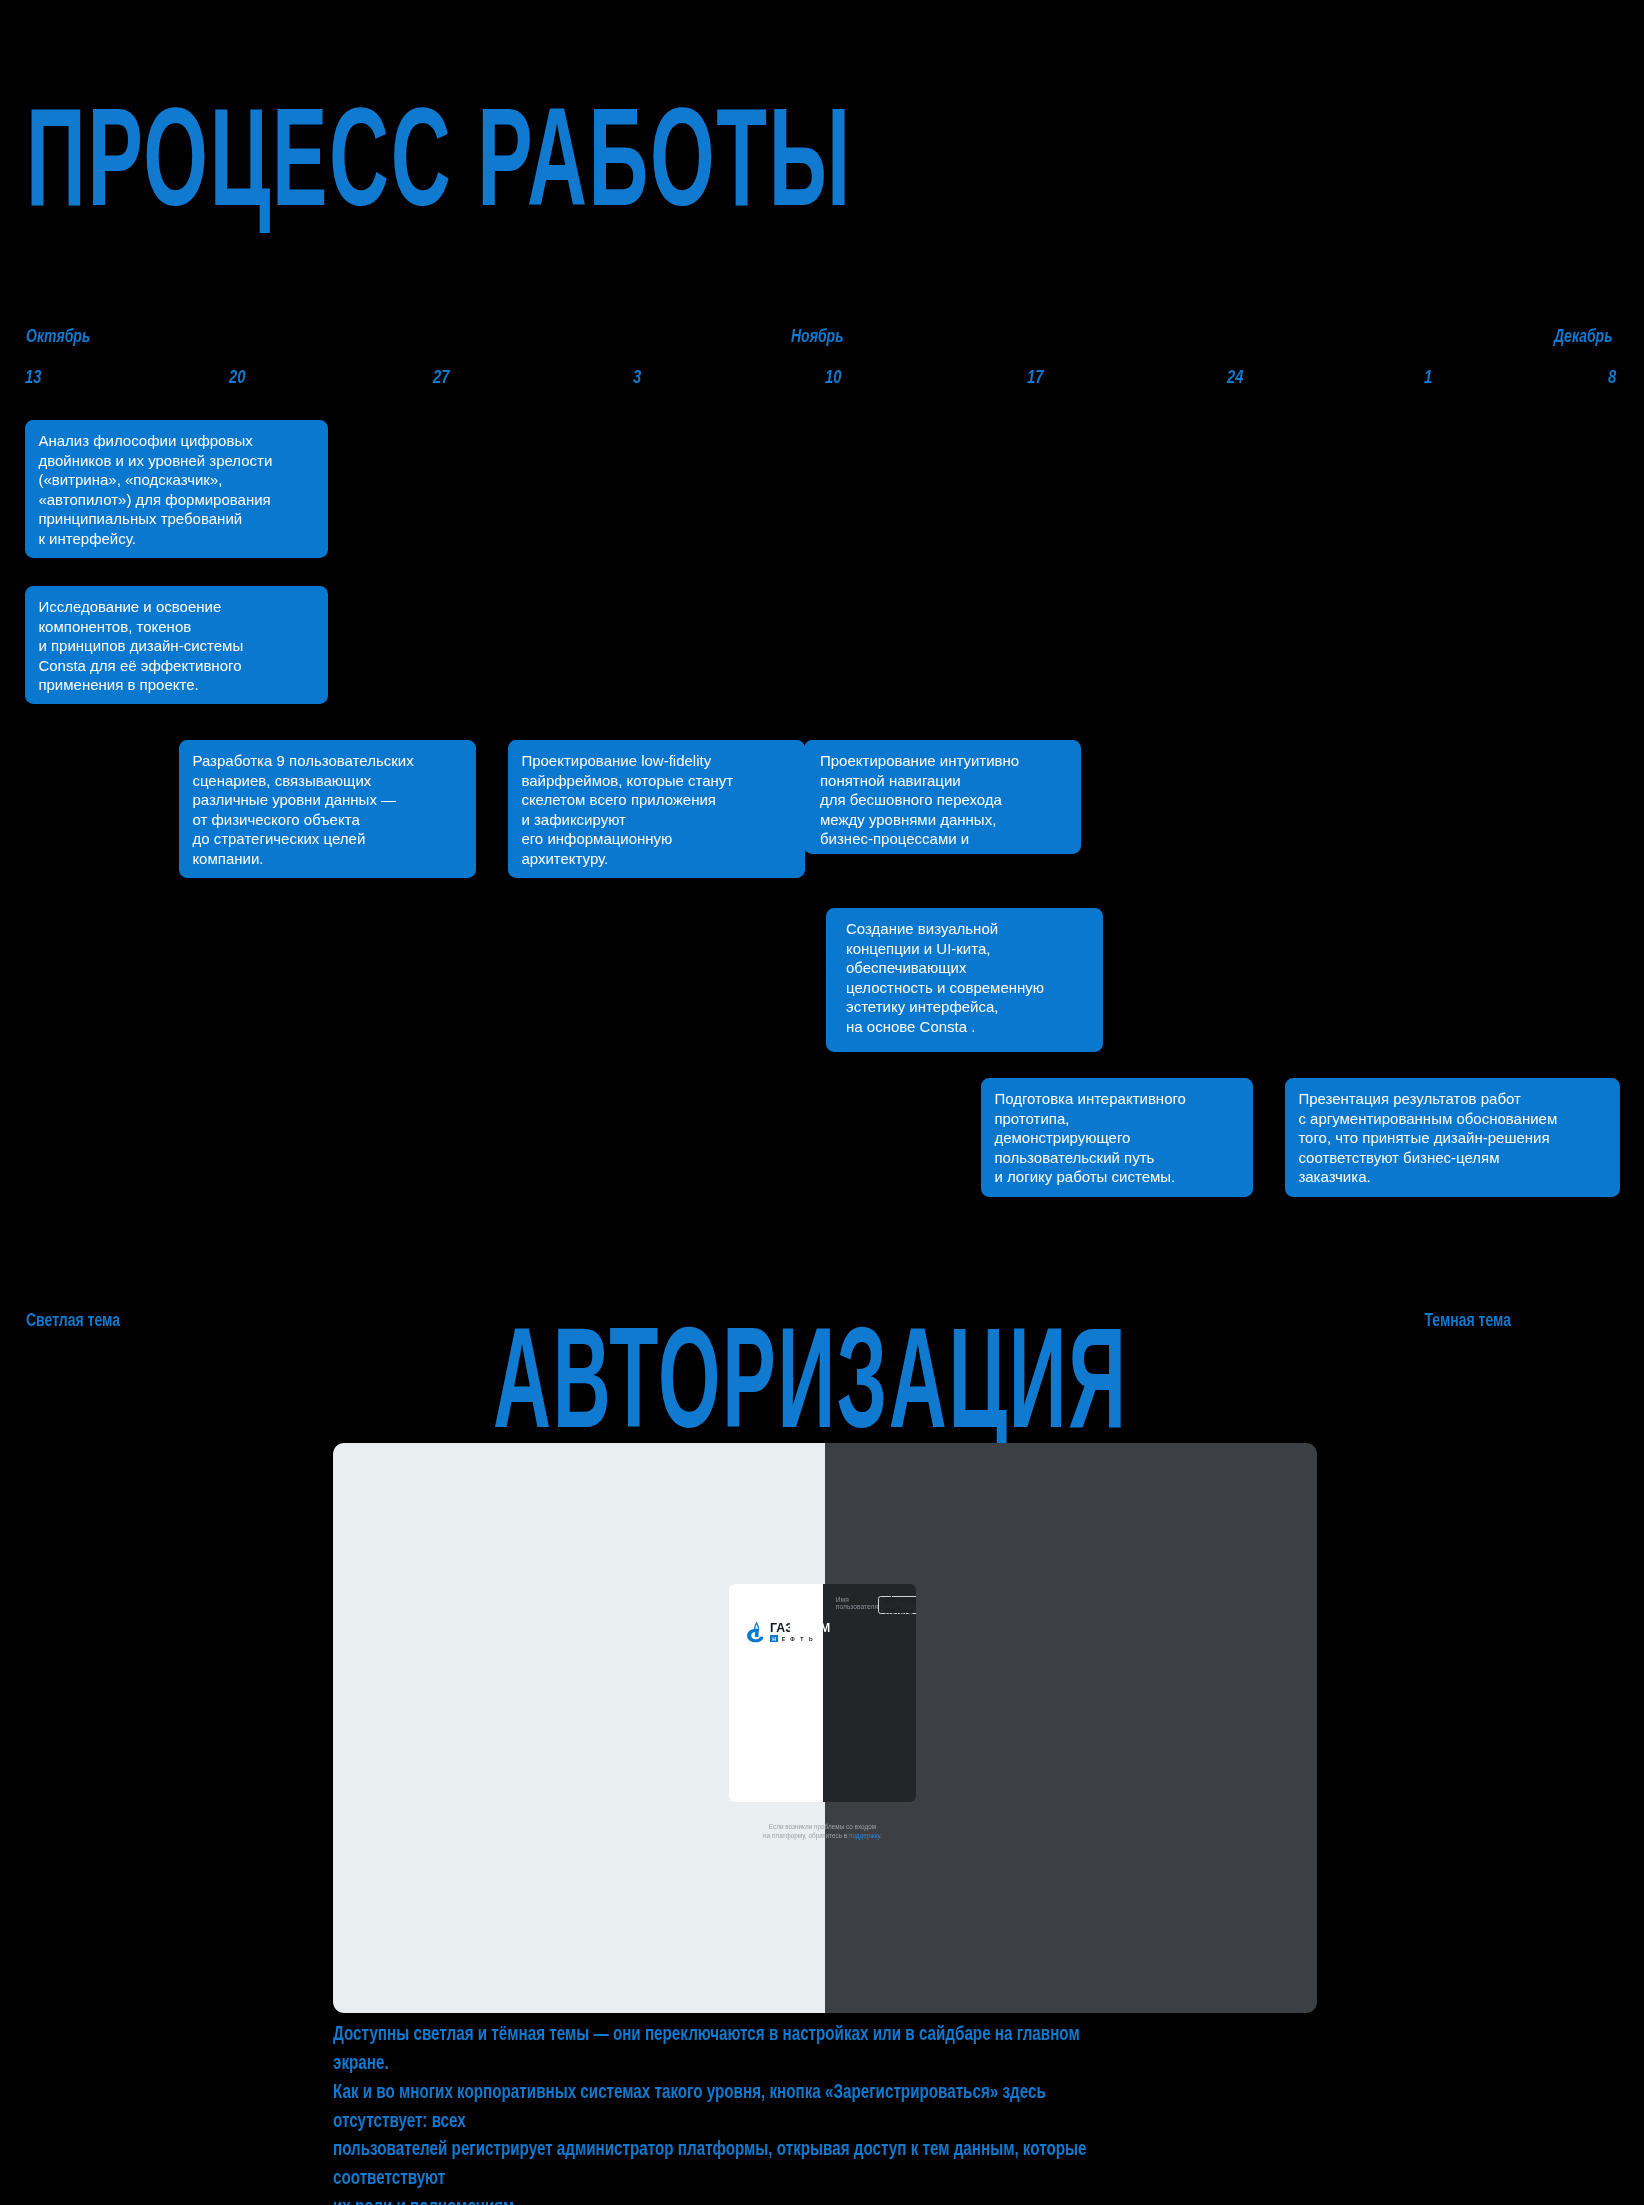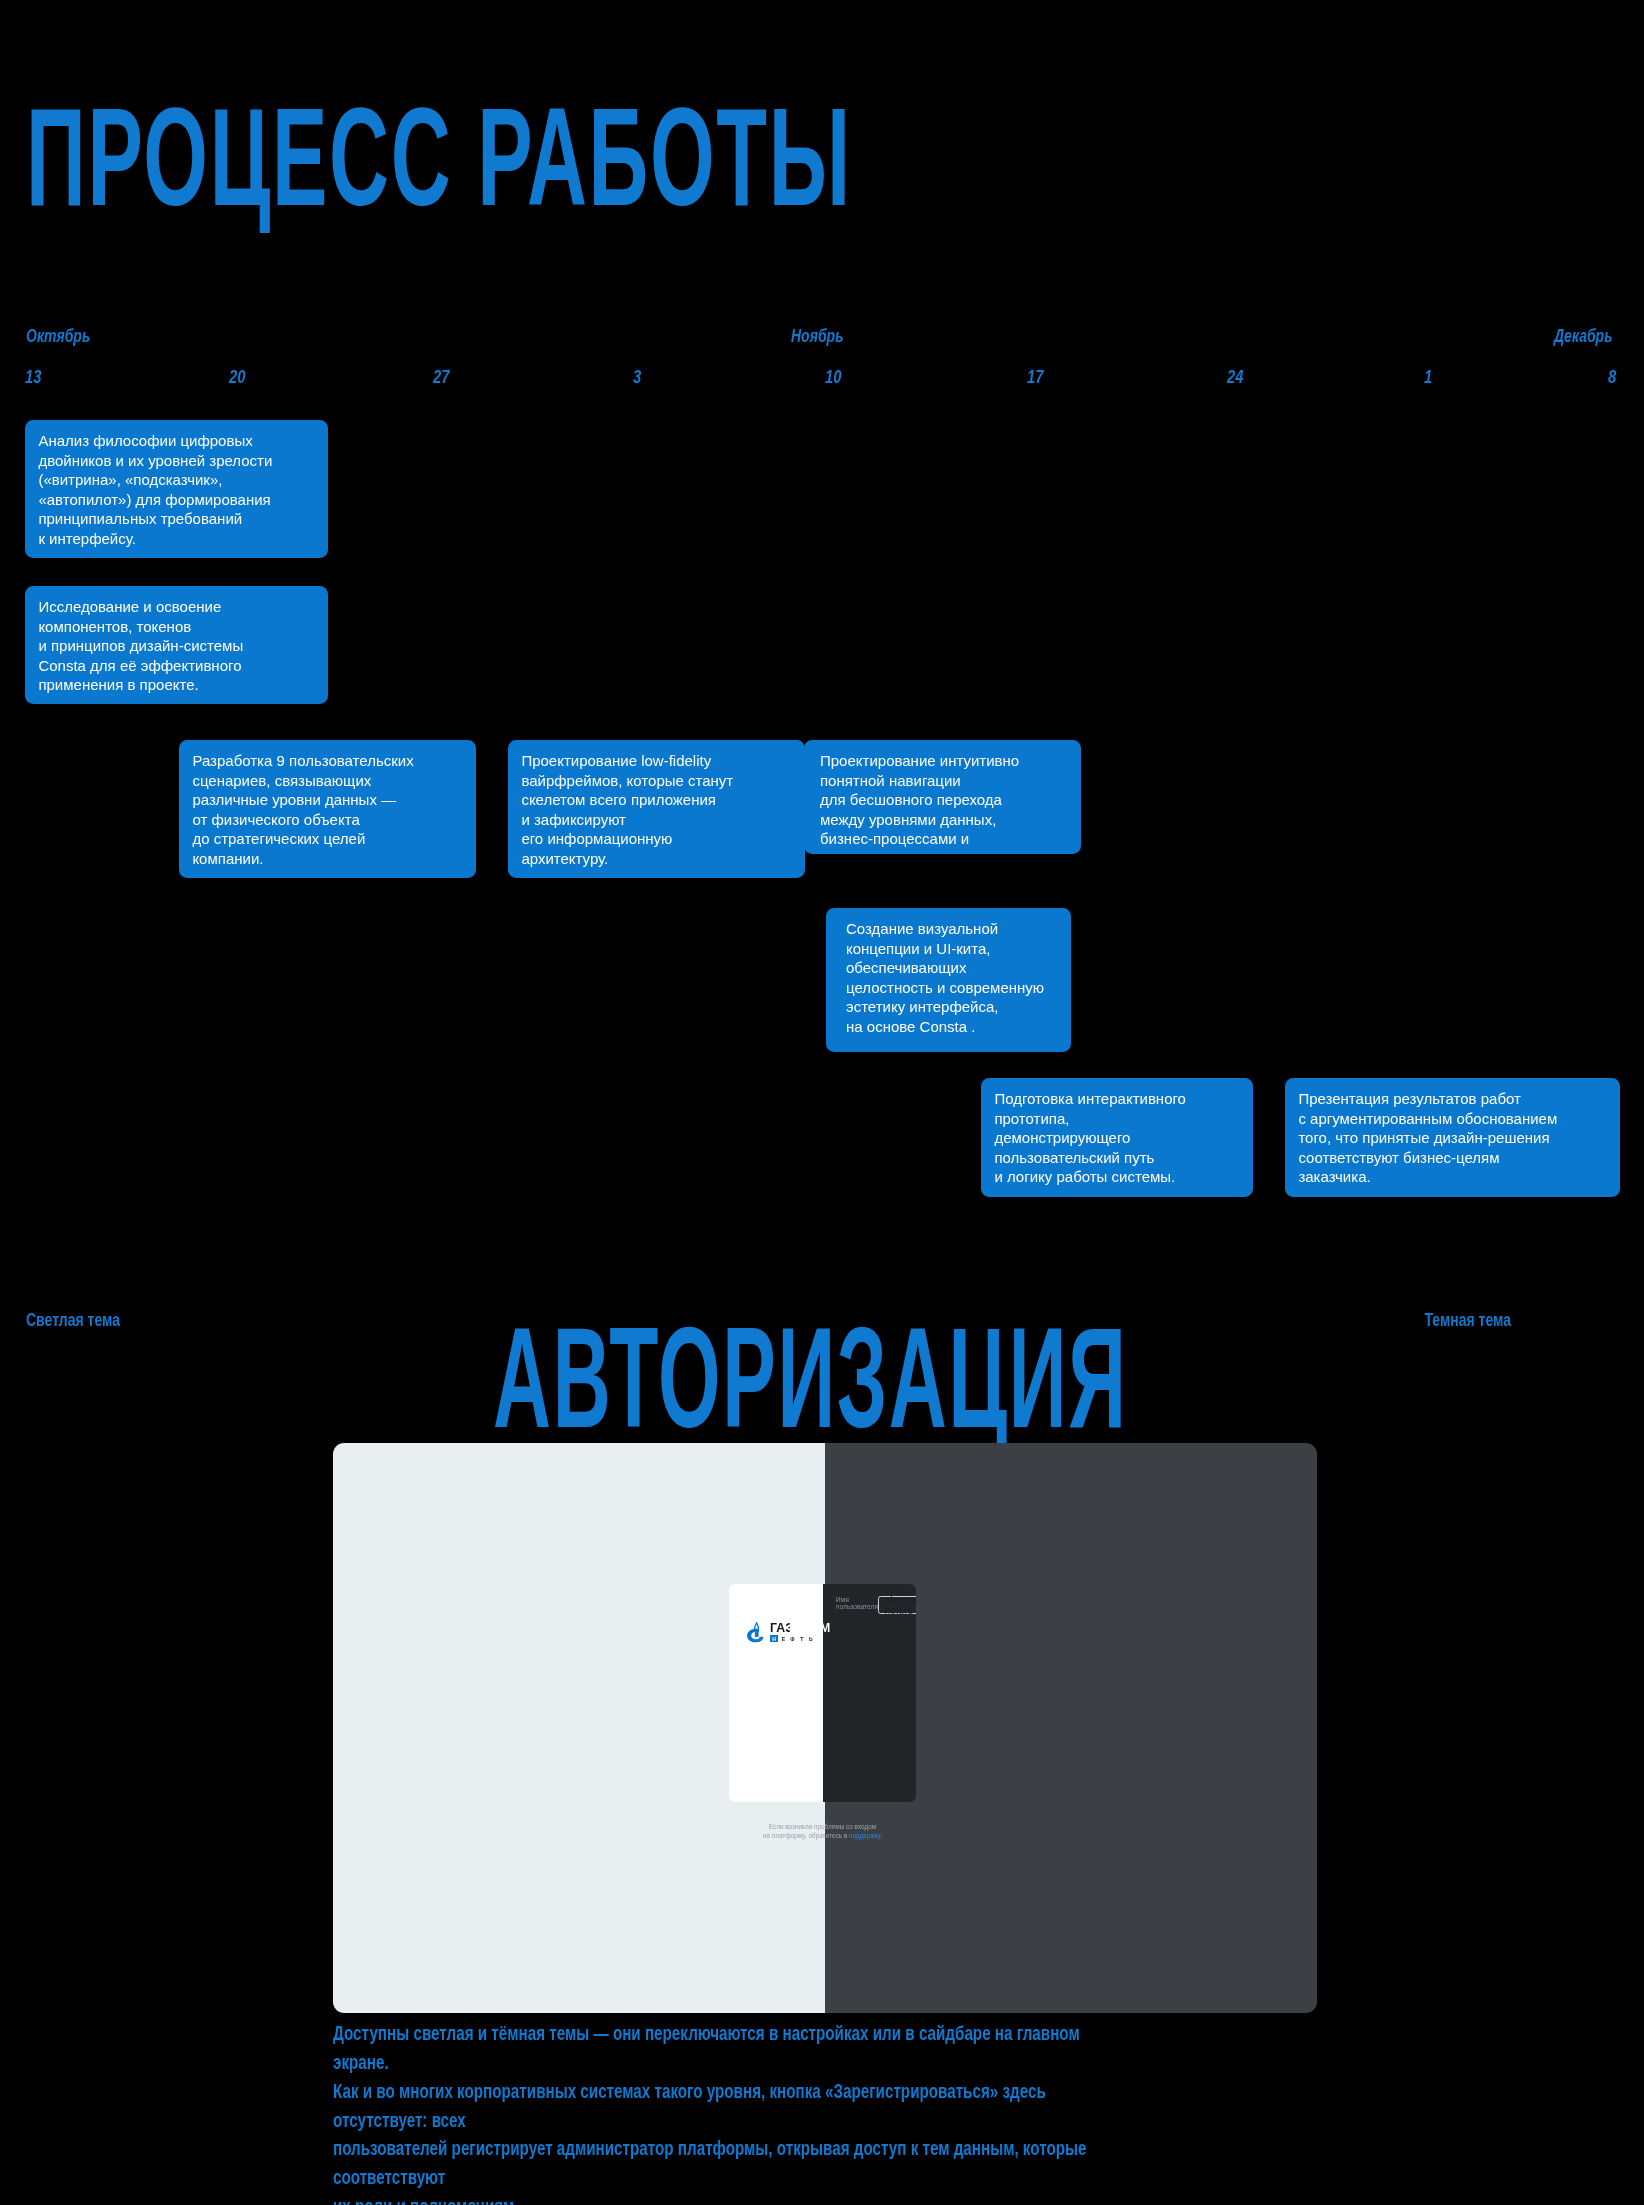--- a/index.html
+++ b/index.html
@@ -298,21 +298,21 @@
 скелетом всего приложения
 и зафиксируют
 его информационную
 архитектуру.</div>
     <div class="task-card" style="left: 804px; top: 740px; width: 277px; height: 114px; padding-left: 16px;">Проектирование интуитивно
 понятной навигации
 для бесшовного перехода
 между уровнями данных,
 бизнес-процессами и
 вкладками.</div>
-    <div class="task-card" style="left: 826px; top: 908px; width: 245px; height: 144px; padding-left: 20px;">Создание визуальной
+    <div class="task-card" style="left: 826px; top: 908px; width: 277px; height: 144px; padding-left: 20px;">Создание визуальной
 концепции и UI-кита,
 обеспечивающих
 целостность и современную
 эстетику интерфейса,
 на основе Consta .</div>
     <div class="task-card" style="left: 981px; top: 1078px; width: 272px; height: 119px;">Подготовка интерактивного
 прототипа,
 демонстрирующего
 пользовательский путь
 и логику работы системы.</div>

